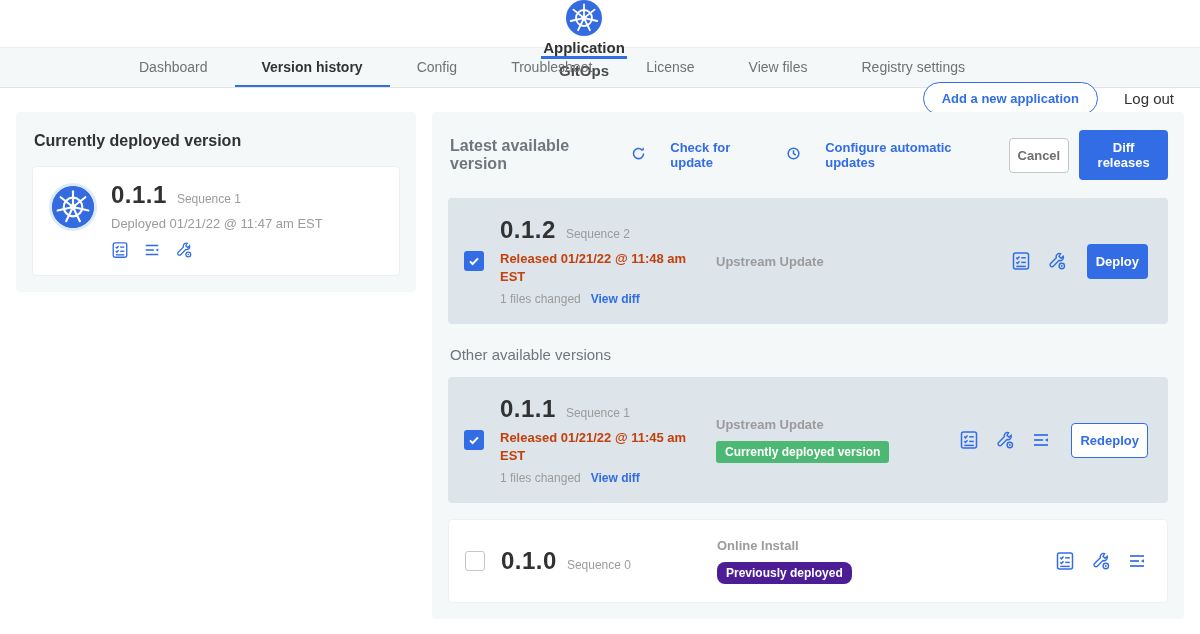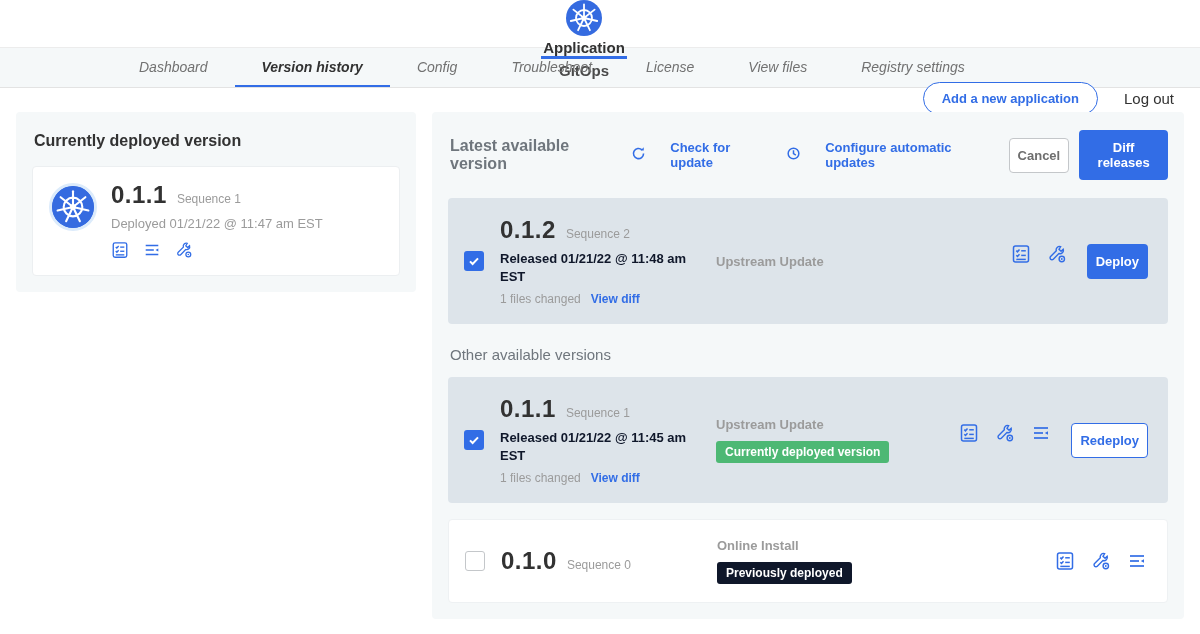--- a/index.html
+++ b/index.html
@@ -20,21 +20,21 @@
   .nav-right { margin-left:auto; display:flex; align-items:center; gap:26px; }
   .pill-btn { border:1px solid #326de6; color:#326de6; background:#fff; font-weight:700;
               font-size:13px; padding:8px 18px; border-radius:17px; cursor:pointer;
               font-family:"Liberation Sans", sans-serif; }
   .logout { font-size:15px; color:#323232; cursor:pointer; }
 
   
   .subnav { height:40px; background:#f5f8f9; border-bottom:1px solid #e3e3e3;
             display:flex; align-items:stretch; padding-left:112px; }
   .subnav-item { display:flex; align-items:center; padding:0 27px; font-size:14px;
-                 color:#717171; border-bottom:2px solid transparent; cursor:pointer;font-style:italic; }
+                 color:#717171; border-bottom:2px solid transparent; cursor:pointer; }
   .subnav-item.active { color:#323232; font-weight:700; border-bottom-color:#326de6; }
 
   
   .main { display:flex; gap:16px; padding:24px 16px 0 16px; align-items:flex-start; }
   .panel { background:#f5f8f9; border-radius:4px; padding:16px; }
   .left-panel { width:400px; flex:0 0 auto; }
   .right-panel { flex:1 1 auto; min-height:505px; }
 
   .panel-title { font-size:16px; font-weight:700; color:#323232; margin:4px 2px 16px 2px; }
 
@@ -64,31 +64,31 @@
   
   .vrow { border-radius:4px; padding:18px 16px; display:flex; align-items:center; }
   .vrow.selected { background:#dde4ea; }
   .vrow.plain { background:#ffffff; border:1px solid #eef1f3; }
   .checkbox { width:20px; height:20px; border-radius:3px; margin-right:16px; flex:0 0 auto;
               display:flex; align-items:center; justify-content:center; cursor:pointer; }
   .checkbox.checked { background:#326de6; }
   .checkbox.unchecked { background:#fff; border:1px solid #c4c7ca; }
   .vcol { width:212px; flex:0 0 auto; }
   .v-line { display:flex; align-items:baseline; gap:10px; }
-  .released { font-size:13px; font-weight:700; color:#0f172a; margin-top:6px; line-height:1.35; max-width:195px; }
+  .released { font-size:13px; font-weight:700; color:#c2410c; margin-top:6px; line-height:1.35; max-width:195px; }
   .files-line { display:flex; gap:10px; margin-top:7px; font-size:12px; }
   .files-changed { color:#9b9b9b; }
   .view-diff { color:#326de6; font-weight:700; cursor:pointer; }
   .srccol { flex:1 1 auto; padding-left:4px; }
   .src-label { font-size:13px; font-weight:700; color:#9b9b9b; }
   .badge { display:inline-block; margin-top:9px; font-size:12px; font-weight:700; color:#fff;
            padding:4px 9px; border-radius:3px; }
   .badge.green { background:#4db874; }
-  .badge.gray { background:#0f172a; }
-  .actions { display:flex; gap:16px; color:#326de6; padding-right:4px; }
+  .badge.gray { background:#4c1d95;border-radius:8px; }
+  .actions { display:flex; align-items:center; gap:16px; color:#326de6; padding-right:4px; }
   .actions .btn { margin-left:4px; }
 
   .other-title { font-size:15px; color:#6f767d; margin:22px 2px 14px 2px; }
   .rows-gap { height:16px; }
 
   svg.k8s { display:block; width:100%; height:100%; }
 </style>
 </head>
 <body>
 

